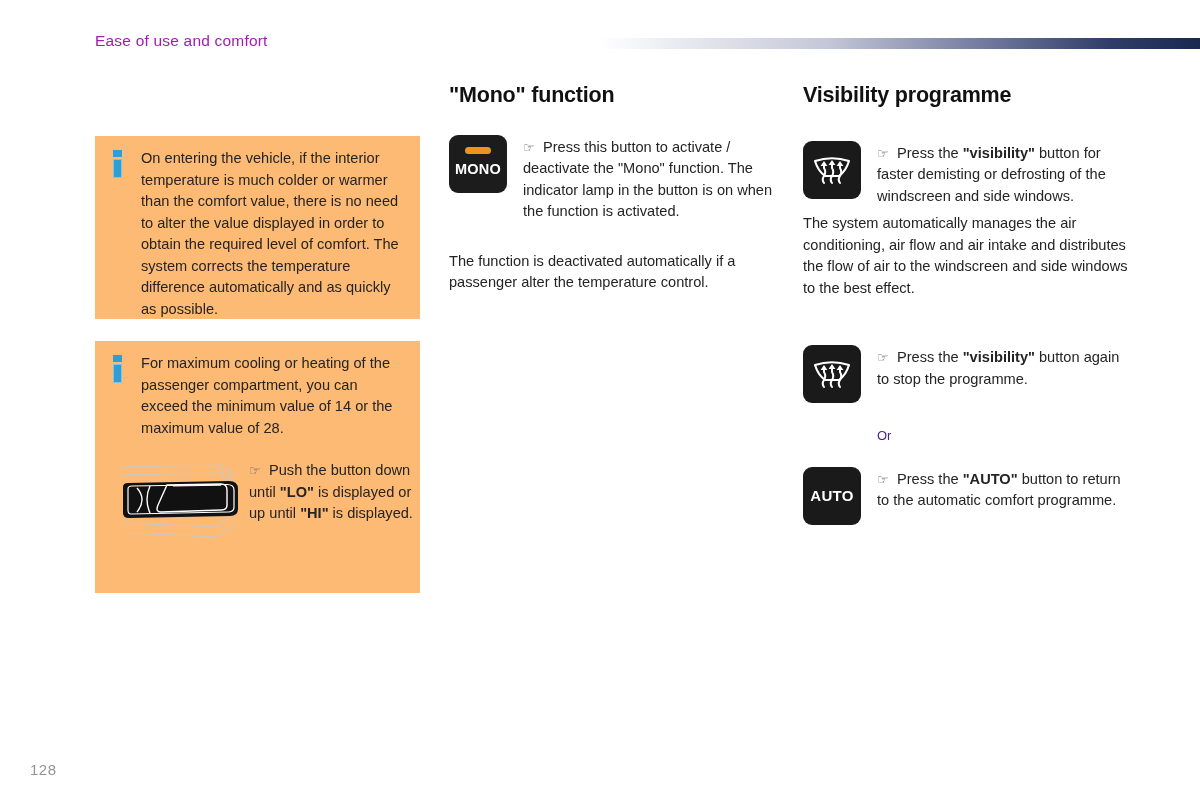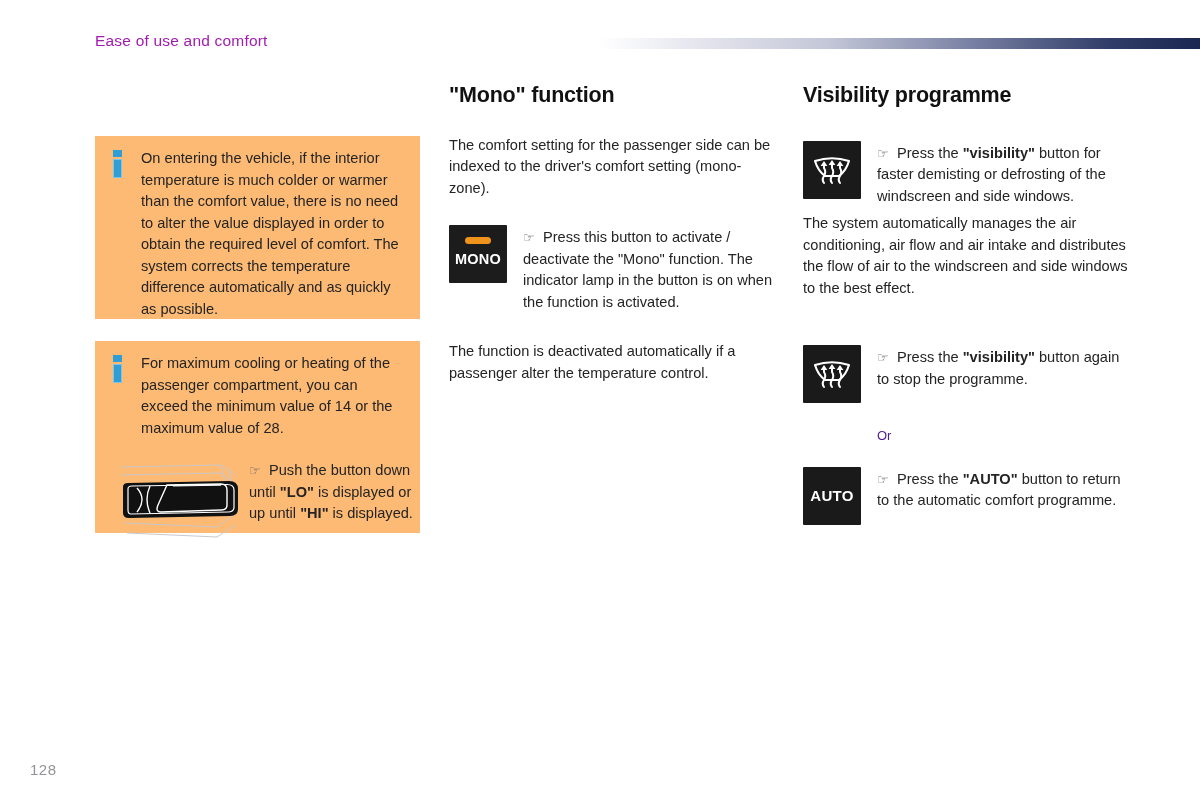--- a/index.html
+++ b/index.html
@@ -108,21 +108,21 @@
   }
   .info-box .info-text {
     margin-left: 46px;
     padding: 12px 20px 0 0;
     font-size: 14.6px;
     line-height: 21.5px;
     color: #242424;
   }
 
   .info-box-1 { margin-top: 66px; height: 183px; }
-  .info-box-2 { margin-top: 22px; height: 192px; }
+  .info-box-2 { margin-top: 22px; height: 252px; }
 
   
   .switch-row {
     display: flex;
     margin-top: 14px;
     padding-left: 22px;
   }
   .switch-figure {
     width: 124px;
     height: 95px;
@@ -148,21 +148,21 @@
   .btn-row {
     display: flex;
     align-items: flex-start;
   }
   .btn-glyph {
     width: 58px;
     height: 58px;
     flex: 0 0 58px;
     background: #1a1a1a;
     position: relative;
-    border-radius: 1px;
+    border-radius: 9px;
   }
   .btn-glyph.mono { background: #1c1c1c; }
   .mono-lamp {
     position: absolute;
     left: 50%;
     transform: translateX(-50%);
     top: 12px;
     width: 26px;
     height: 7px;
     border-radius: 3.5px;
@@ -274,21 +274,20 @@
           <span class="hand">☞</span><span>Push the button down until </span><b>"LO"</b><span> is displayed or up until </span><b>"HI"</b><span> is displayed.</span>
         </div>
       </div>
     </div>
   </div>
 
   <div class="col col-mid">
 
     <h2 class="section-heading">"Mono" function</h2>
 
-    <p class="body-text gap-above">The comfort setting for the passenger side can be indexed to the driver's comfort setting (mono-zone).</p>
 
     <div class="btn-row" style="margin-top:26px;">
       <div class="btn-glyph mono">
         <div class="mono-lamp"></div>
         <div class="mono-label">MONO</div>
       </div>
       <div class="btn-caption">
         <span class="hand">☞</span><span>Press this button to activate / deactivate the "Mono" function. The indicator lamp in the button is on when the function is activated.</span>
       </div>
     </div>

